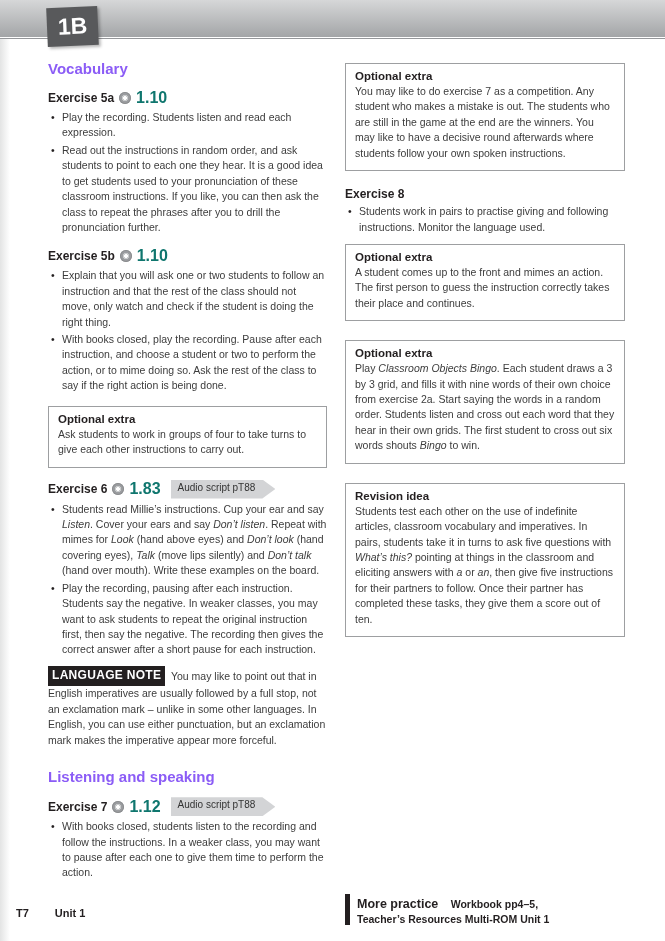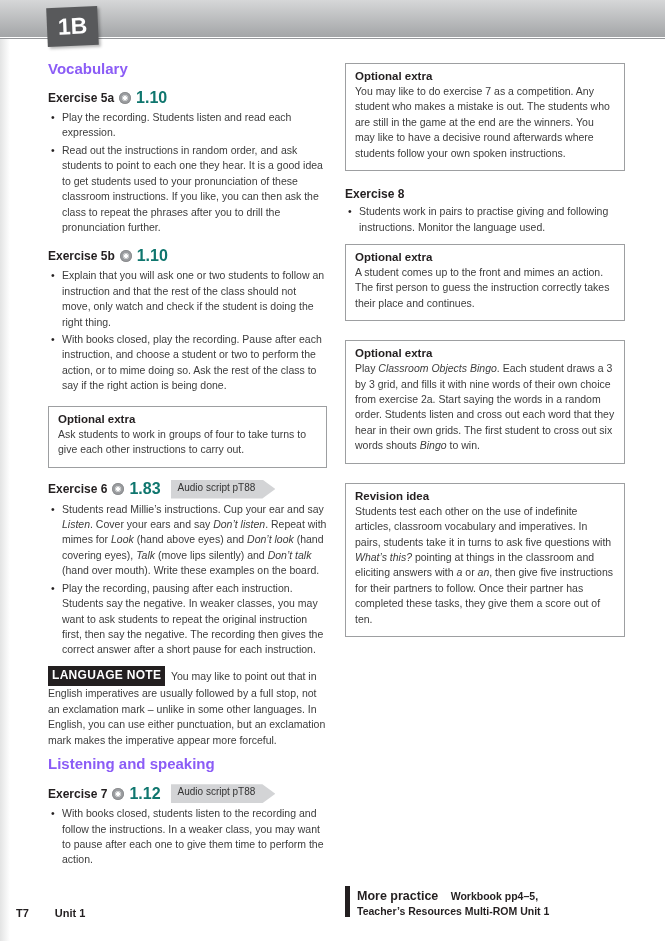--- a/index.html
+++ b/index.html
@@ -37,21 +37,21 @@
     position:absolute;top:54px;left:48px;width:577px;
     display:flex;gap:18px;z-index:1;
   }
   .col-left{width:279px;flex:0 0 279px;}
   .col-right{width:280px;flex:0 0 280px;}
   h2.section{
     font-size:15px;font-weight:bold;color:#8b5cf6;
     margin:6px 0 10px;
   }
   h2.grammar{margin-top:24px;}
-  h2.listening{margin-top:7px;}
+  h2.listening{margin-top:20px;}
   .ex-head{
     display:flex;align-items:center;gap:5px;
     margin:12px 0 3px;
   }
   .ex-title{font-size:12px;font-weight:bold;color:#231f20;white-space:nowrap;}
   .audio-num{font-size:16px;font-weight:bold;color:#0f766e;}
   .cd-icon{
     width:12px;height:12px;border-radius:50%;flex:0 0 12px;
     background:radial-gradient(circle at 50% 50%, #ffffff 0 2px, #c9cbcc 2px 3.5px, #9b9da0 3.5px 6px);
     box-shadow:inset 0 0 0 1px #8c8e90;
@@ -85,21 +85,21 @@
   .col-right .note-box{margin:9px 0 0;}
   .col-right .box-gap{margin-top:19px;}
   .col-right .ex-head{margin-top:16px;}
   
   .footer-left{
     position:absolute;left:16px;bottom:22px;z-index:1;
     font-size:11px;font-weight:bold;color:#231f20;
     display:flex;gap:26px;
   }
   .footer-right{
-    position:absolute;left:345px;bottom:24px;z-index:1;
+    position:absolute;left:345px;bottom:16px;z-index:1;
     display:flex;gap:7px;color:#231f20;
   }
   .footer-bar{width:5px;background:#231f20;flex:0 0 5px;}
   .more-line1{white-space:nowrap;}
   .more-label{font-size:12.5px;font-weight:bold;margin-right:8px;}
   .more-ref1{font-size:10.5px;font-weight:bold;}
   .more-line2{font-size:10.5px;font-weight:bold;margin-top:1px;}
   i{}
 </style>
 </head>

